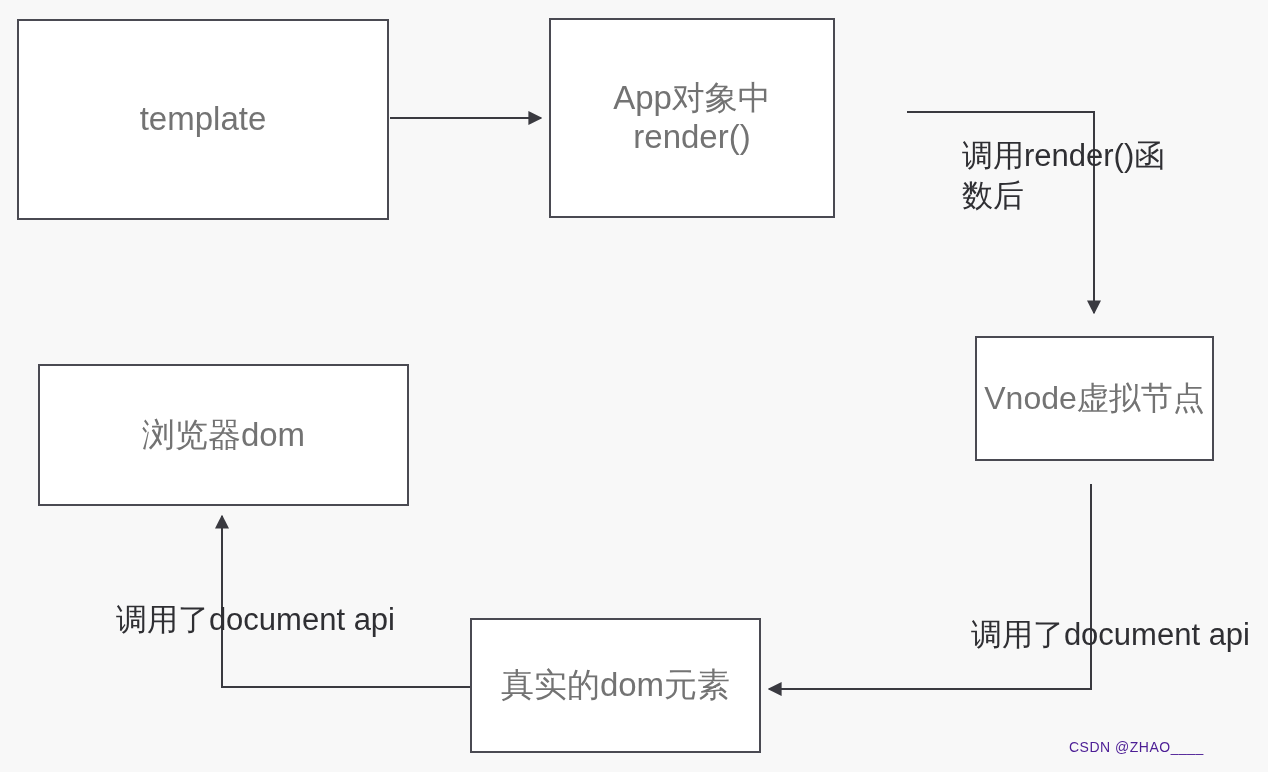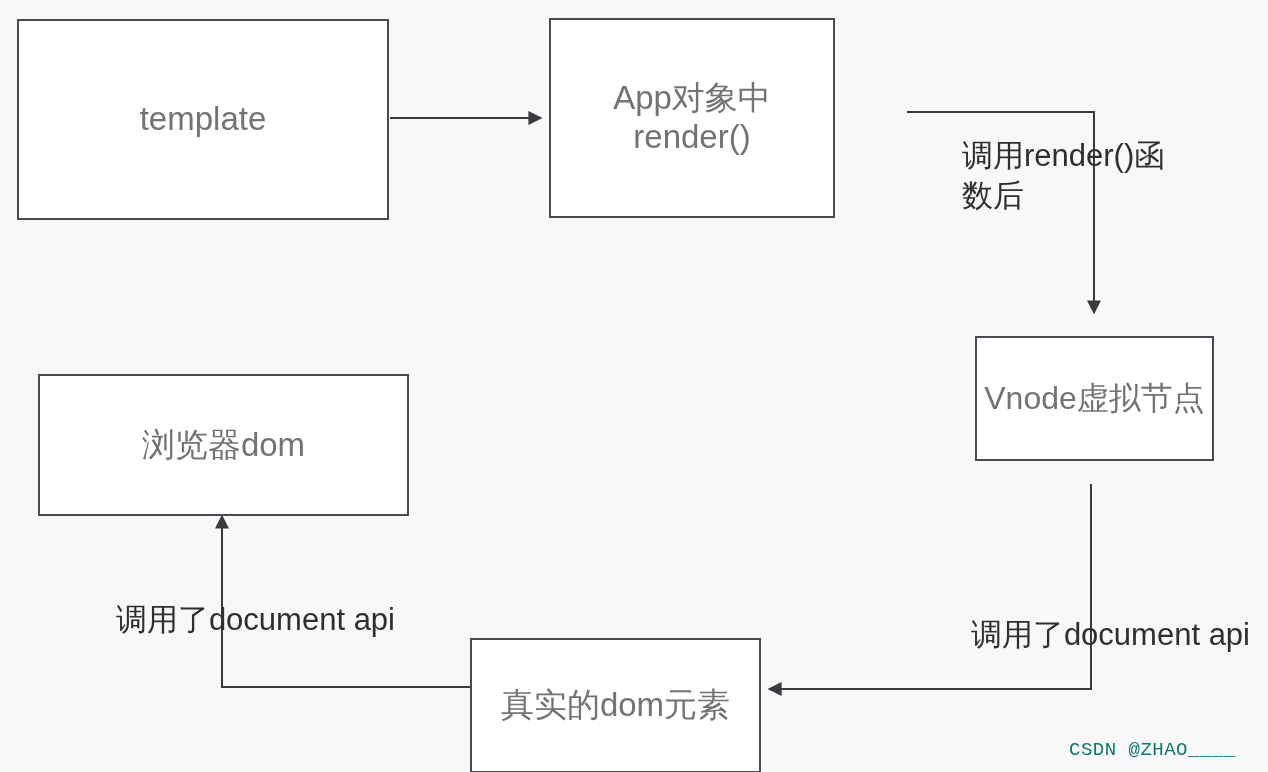--- a/index.html
+++ b/index.html
@@ -47,34 +47,34 @@
     color: #2f2f33;
     font-size: 31px;
     line-height: 1.28;
     text-align: left;
     white-space: pre-line;
   }
   .edge-label.left-align { text-align: right; }
   #node-template      { left: 17px;  top: 19px;  width: 372px; height: 201px; }
   #node-app-render    { left: 549px; top: 18px;  width: 286px; height: 200px; }
   #node-vnode         { left: 975px; top: 321px; width: 239px; height: 125px; margin-top: 15px; }
-  #node-browser-dom   { left: 38px;  top: 374px; width: 371px; height: 142px; }
-  #node-real-dom      { left: 470px; top: 618px; width: 291px; height: 135px; margin-top: 20px; }
+  #node-browser-dom   { left: 38px;  top: 364px; width: 371px; height: 142px; }
+  #node-real-dom      { left: 470px; top: 618px; width: 291px; height: 135px; }
   #node-vnode .node-label { font-size: 32px; }
   #label-call-render  { left: 962px; top: 136px; width: 260px; }
   #label-doc-api-left { left: 55px;  top: 600px; width: 340px; }
   #label-doc-api-right{ left: 890px; top: 615px; width: 360px; }
   #watermark {
     position: absolute;
     left: 1069px;
     top: 739px;
-    font-size: 19px;
-    color: #0f766e;
+    font-size: 14px;
+    color: #4c1d95;
     letter-spacing: 0.5px;
-    font-family: Liberation Mono, monospace;
+    font-family: Liberation Sans, sans-serif;
   }
 </style>
 </head>
 <body>
 
 <div id="canvas">
 
   <svg class="wires" viewBox="0 0 1268 772" xmlns="http://www.w3.org/2000/svg">
     <defs>
       <marker id="arrow" viewBox="0 0 10 10" refX="9" refY="5" markerWidth="7" markerHeight="7" orient="auto-start-reverse">

